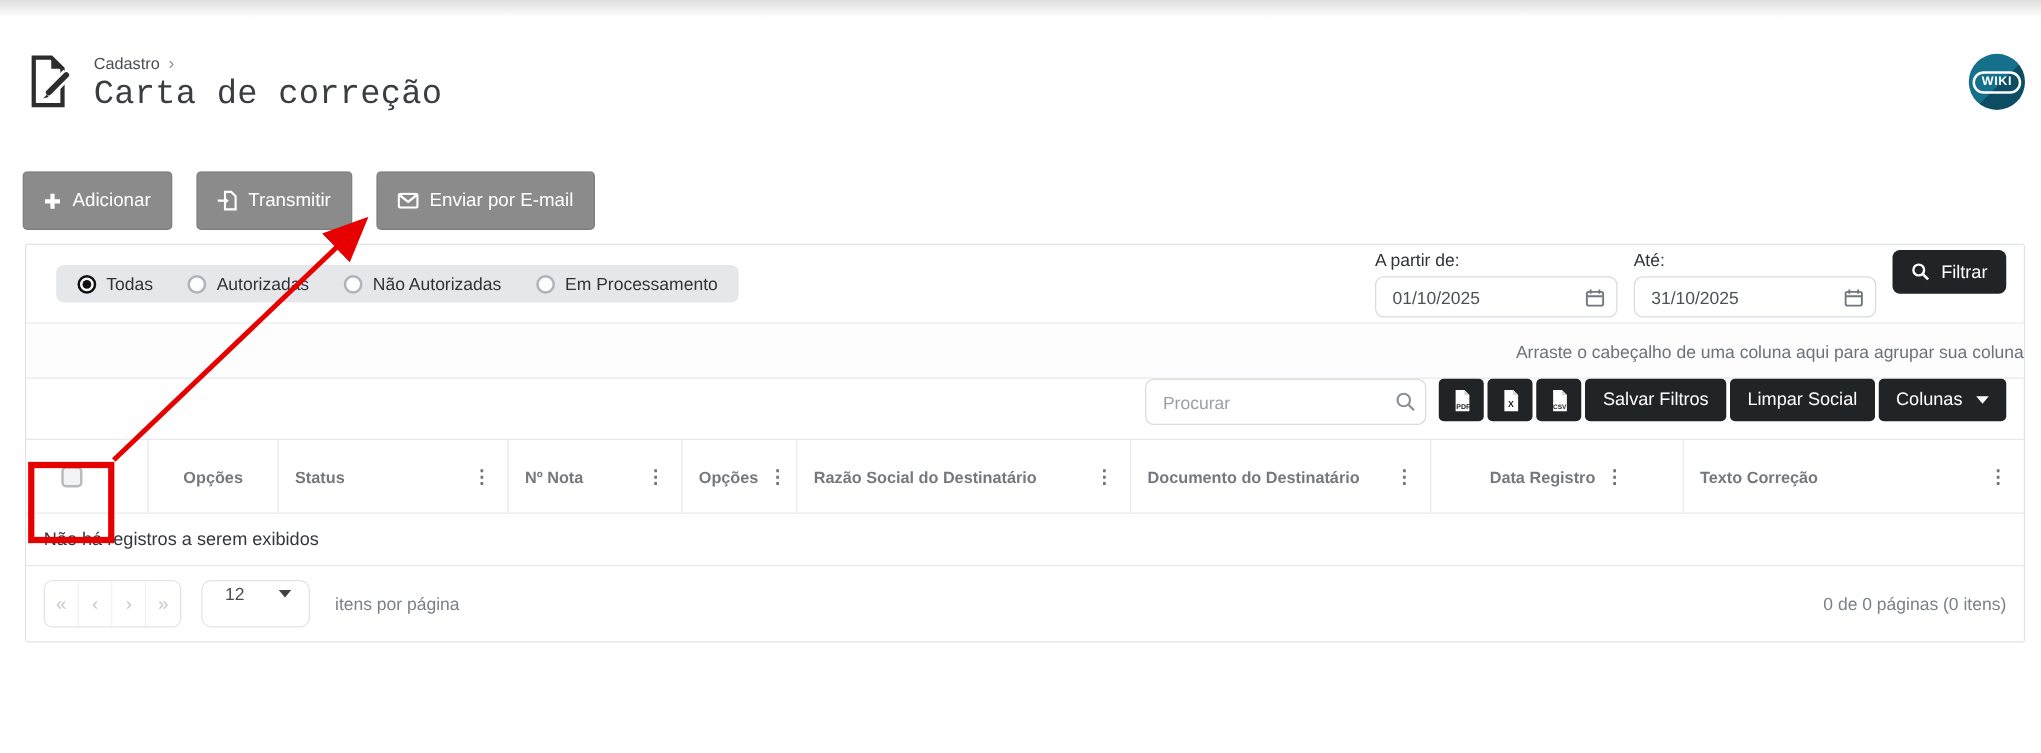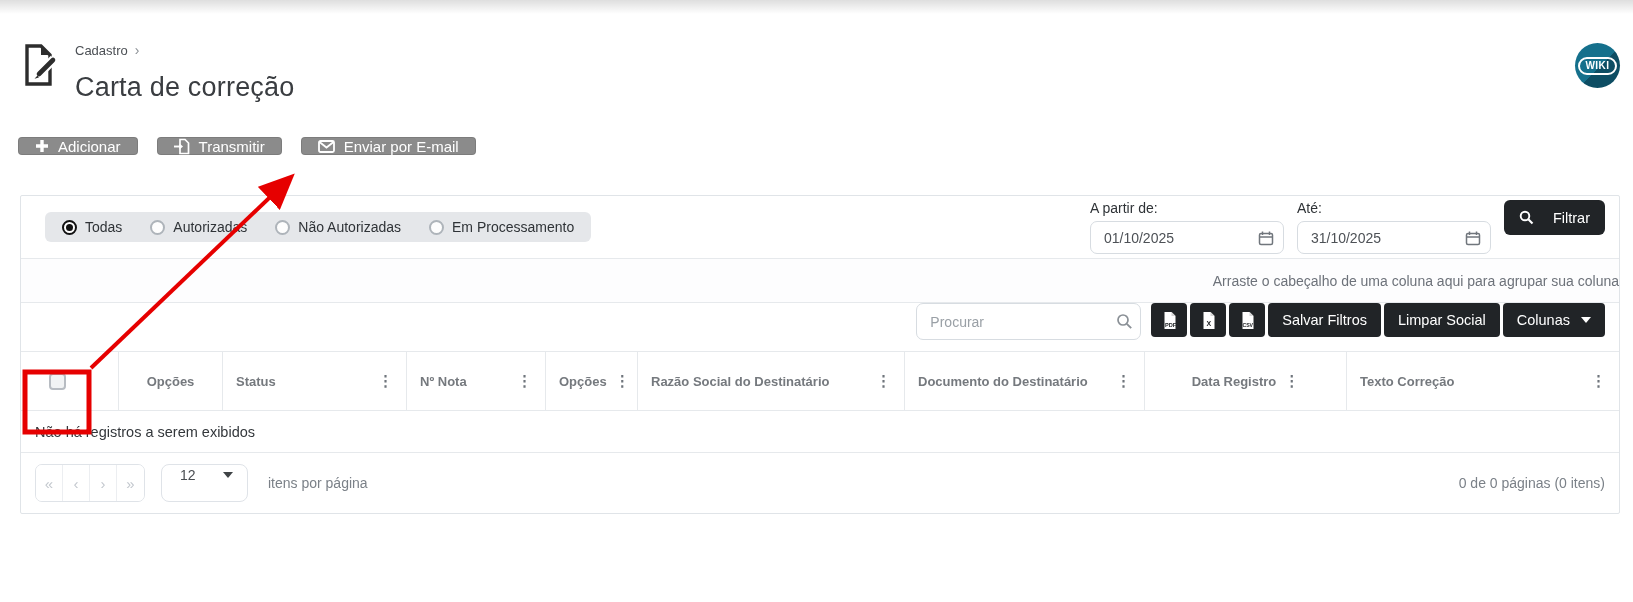--- a/index.html
+++ b/index.html
@@ -12,31 +12,31 @@
     color: #3c4043;
   }
   .top-shadow{ position:absolute; top:0; left:0; width:100%; height:14px;
     background: linear-gradient(180deg, rgba(0,0,0,.13), rgba(0,0,0,0)); }
 
   
   .title-wrap{ position:absolute; top:42px; left:18px; display:flex; gap:15px; }
   .doc-edit-icon{ width:42px; height:46px; }
   .crumb{ font-size:13px; color:#4b4f54; display:flex; gap:7px; align-items:center; }
   .crumb .sep{ color:#8a8f94; font-size:14px; }
-  h1{ font-size:27px; font-weight:400; color:#3a3d41; margin-top:14px; letter-spacing:.2px; }
+  h1{ font-size:27px; font-weight:400; color:#3a3d41; margin-top:3px; letter-spacing:.2px;font-family:Liberation Mono, monospace; }
 
   .wiki-badge{ position:absolute; top:43px; left:1575px; width:45px; height:45px;
     border-radius:50%; background: linear-gradient(135deg, var(--wiki-teal,#15708c) 54%, #0d4d63 54%);
     display:flex; align-items:center; justify-content:center; }
   .wiki-pill{ border:2px solid #fff; border-radius:10px; padding:1px 5px 2px;
     font-size:10px; font-weight:bold; color:#fff; letter-spacing:.5px; }
 
   
   .actions{ position:absolute; top:137px; left:18px; display:flex; gap:19px; }
-  .btn-gray{ height:18px; padding:0 16px; border:1px solid rgba(0,0,0,.10); border-radius:4px;
+  .btn-gray{ height:47px; padding:0 16px; border:1px solid rgba(0,0,0,.10); border-radius:4px;
     background: var(--action-button-gray,#8b8b8b); color:#fff; font-size:15px;
     display:flex; align-items:center; gap:9px; cursor:pointer; white-space:nowrap;
     font-family:inherit; }
   .btn-gray svg{ flex:none; }
 
   
   .panel{ position:absolute; left:20px; top:195px; width:1600px;
     border:1px solid #e0e4e8; border-radius:2px; background:#fff; }
   .p-row{ border-bottom:1px solid #e6e9ec; }
   .p-row:last-child{ border-bottom:none; }
@@ -54,21 +54,21 @@
   .date-field{ display:flex; flex-direction:column; gap:5px; }
   .date-field label{ font-size:14px; color:#2f3337; }
   .date-box{ width:194px; height:33px; border:1px solid #d7dce1; border-radius:7px;
     display:flex; align-items:center; background:#fff; }
   .date-box input{ flex:1; border:none; outline:none; font-size:14px; color:#4d5156;
     padding:0 0 0 13px; background:transparent; font-family:inherit; min-width:0; }
   .cal-btn{ width:34px; height:100%; border:none; background:transparent; display:flex;
     align-items:center; justify-content:center; cursor:pointer; }
   .btn-filtrar{ height:35px; padding:0 15px; border:none; border-radius:6px;
     background:var(--dark-button,#212427); color:#fff; font-size:14.5px; display:flex;
-    align-items:center; gap:19px; cursor:pointer; font-family:inherit; }
+    align-items:center; gap:9px; cursor:pointer; font-family:inherit; }
 
   
   .group-row{ height:44px; display:flex; align-items:center; justify-content:flex-end;
     font-size:14px; color:#6d727a; background:#fdfdfe; }
 
   
   .toolbar-row{ height:49px; display:flex; align-items:flex-start; justify-content:flex-end;
     gap:3px; padding:0 14px; }
   .search-box{ width:225px; height:37px; border:1px solid #d7dce1; border-radius:7px;
     display:flex; align-items:center; margin-right:7px; }

